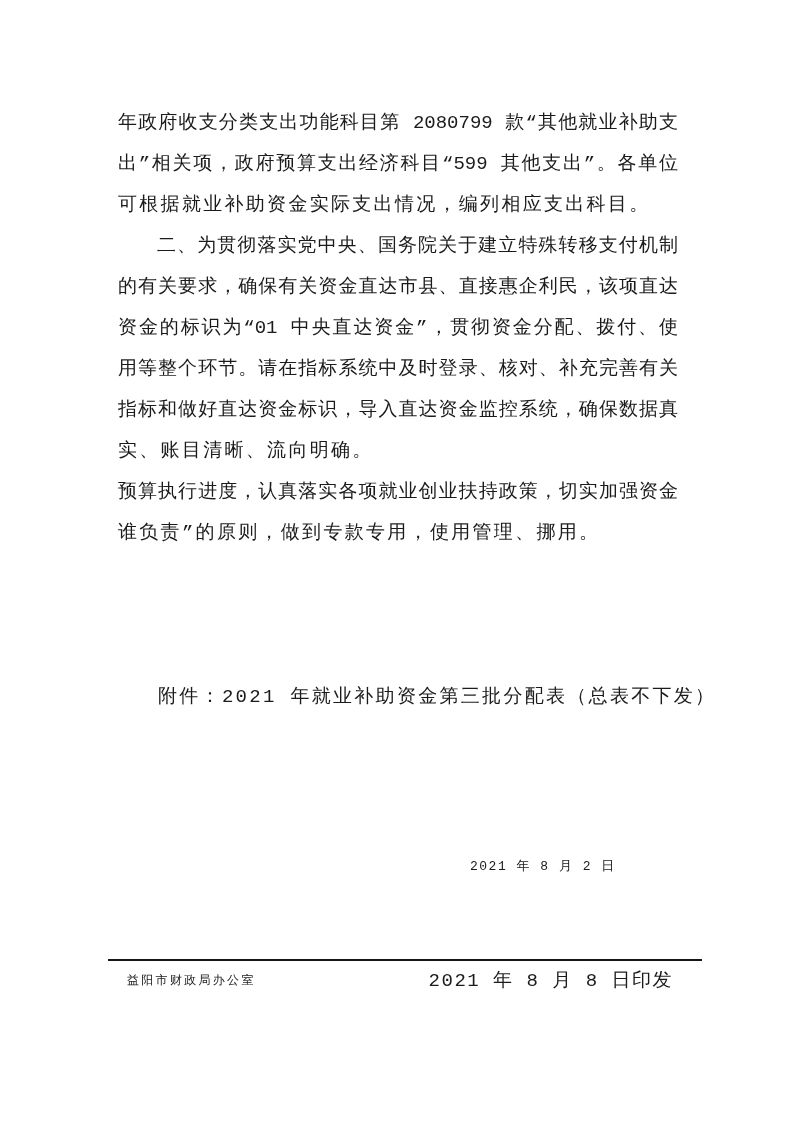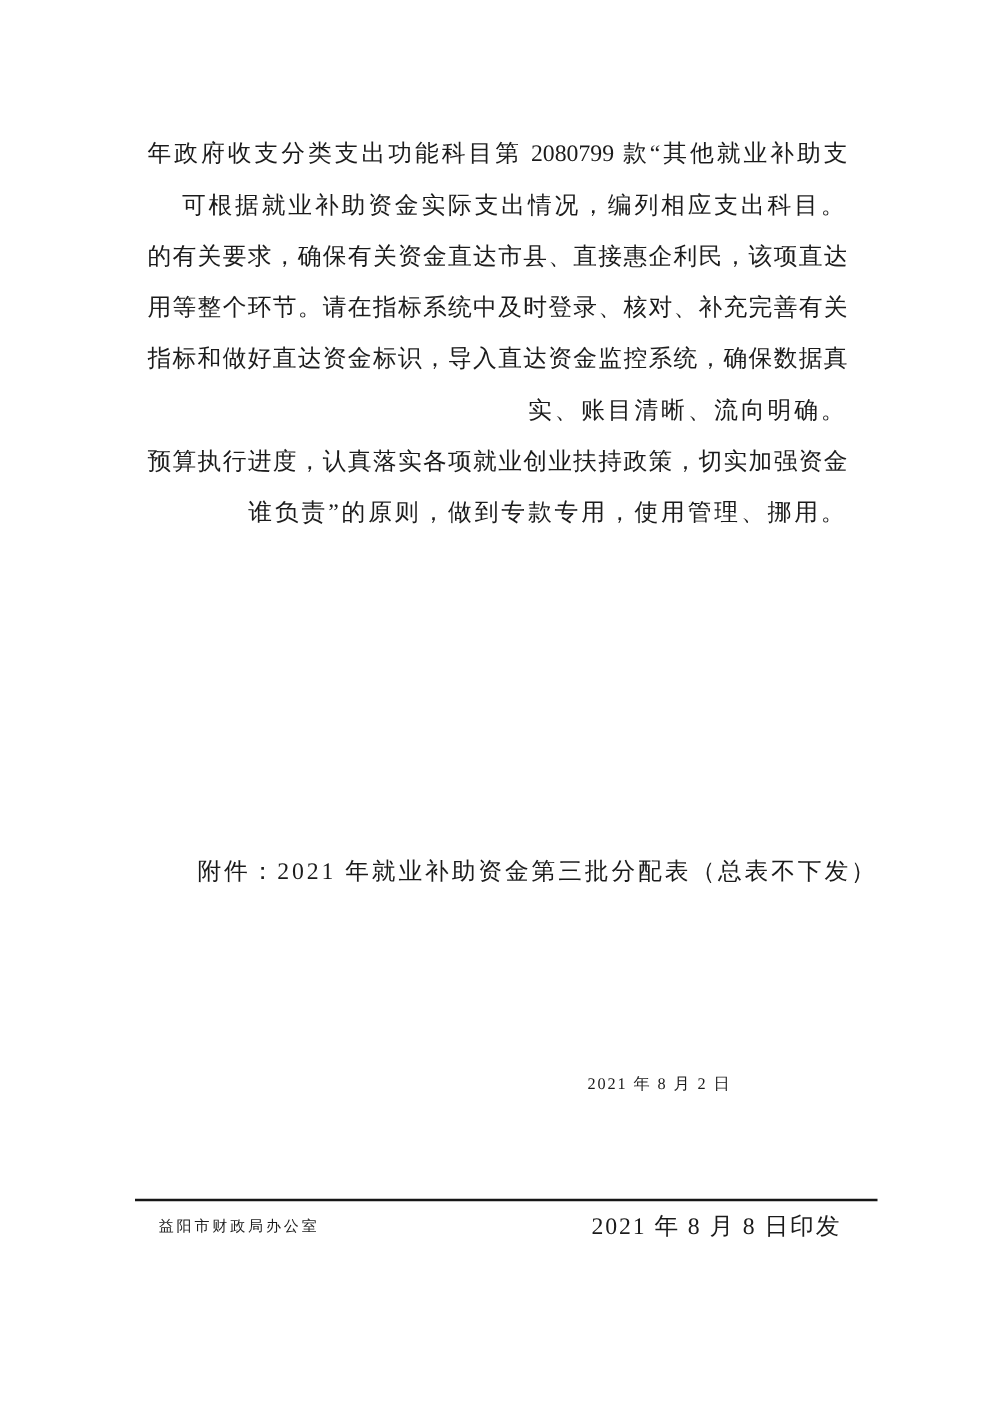--- a/index.html
+++ b/index.html
@@ -6,21 +6,21 @@
     margin: 0;
     padding: 0;
     background: #ffffff;
   }
   .page {
     position: relative;
     width: 793px;
     height: 998px;
     background: #ffffff;
     overflow: hidden;
-    font-family: Liberation Serif, serif;
+    font-family: Liberation Mono, monospace;
     color: #1b1b1b;
   }
   .body-block {
     position: absolute;
     left: 118px;
     top: 103px;
     width: 560px;
   }
   .tline {
     height: 41px;
@@ -31,21 +31,20 @@
   }
   .tline.justify {
     white-space: normal;
     text-align: justify;
     text-align-last: justify;
     text-justify: inter-character;
     letter-spacing: 0;
   }
   .tline.last {
     letter-spacing: 2.3px;
-    text-align: right;
   }
   .tline.indent {
     padding-left: 39px;
   }
   .attachment {
     position: absolute;
     left: 118px;
     top: 677px;
     width: 640px;
     padding-left: 40px;
@@ -129,22 +128,25 @@
     white-space: nowrap;
   }
 </style>
 </head>
 <body>
 
 <div class="page">
 
   <div class="body-block" id="body-block">
       <div class="tline justify">年政府收支分类支出功能科目第 2080799 款“其他就业补助支</div>
+      <div class="tline justify">出”相关项，政府预算支出经济科目“599 其他支出”。各单位</div>
       <div class="tline last">可根据就业补助资金实际支出情况，编列相应支出科目。</div>
+      <div class="tline justify indent">二、为贯彻落实党中央、国务院关于建立特殊转移支付机制</div>
       <div class="tline justify">的有关要求，确保有关资金直达市县、直接惠企利民，该项直达</div>
+      <div class="tline justify">资金的标识为“01 中央直达资金”，贯彻资金分配、拨付、使</div>
       <div class="tline justify">用等整个环节。请在指标系统中及时登录、核对、补充完善有关</div>
       <div class="tline justify">指标和做好直达资金标识，导入直达资金监控系统，确保数据真</div>
       <div class="tline last">实、账目清晰、流向明确。</div>
       <div class="tline justify">预算执行进度，认真落实各项就业创业扶持政策，切实加强资金</div>
       <div class="tline last">谁负责”的原则，做到专款专用，使用管理、挪用。</div>
     </div>
 
   <div class="attachment">附件：2021 年就业补助资金第三批分配表（总表不下发）</div>
 
 

